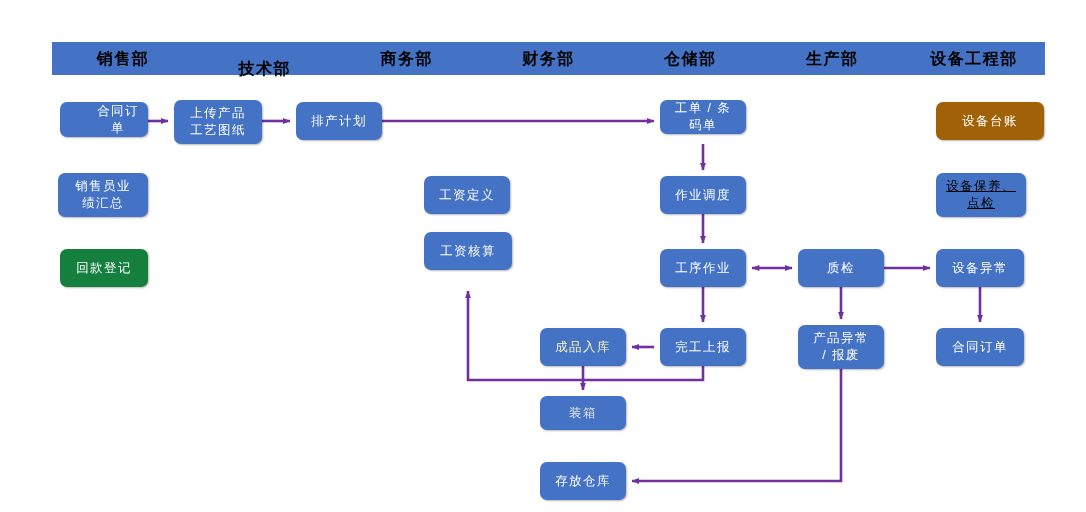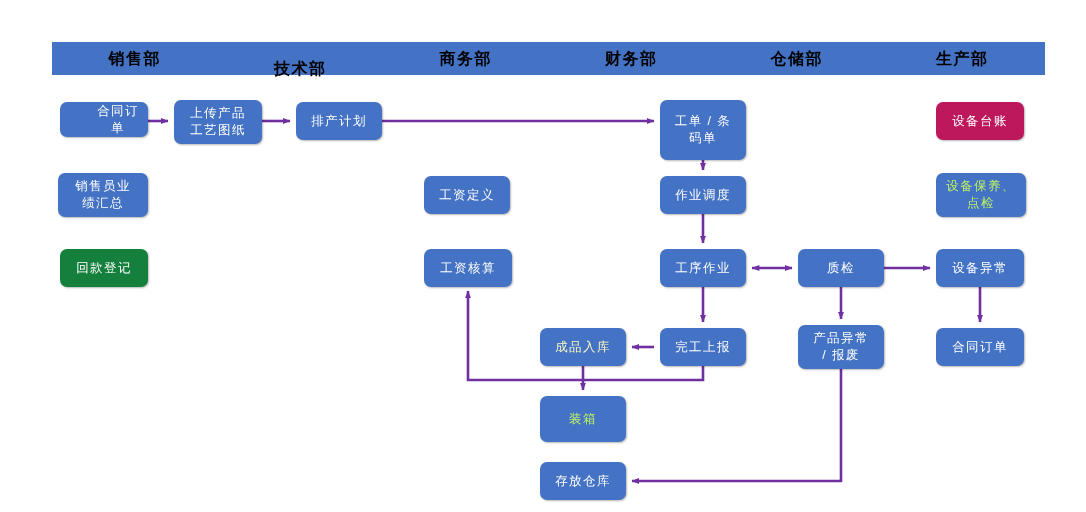--- a/index.html
+++ b/index.html
@@ -67,20 +67,21 @@
 
 <div id="canvas">
 
   <div class="header-band" id="header-band" style="background: rgb(68, 114, 196); justify-content: flex-end;">
       <div class="dept" style="color: rgb(0, 0, 0);">销售部</div>
       <div class="dept" style="color: rgb(0, 0, 0); margin-top: 20px;">技术部</div>
       <div class="dept" style="color: rgb(0, 0, 0);">商务部</div>
       <div class="dept" style="color: rgb(0, 0, 0);">财务部</div>
       <div class="dept" style="color: rgb(0, 0, 0);">仓储部</div>
       <div class="dept" style="color: rgb(0, 0, 0);">生产部</div>
+      <div class="dept" style="color: rgb(0, 0, 0);">设备工程部</div>
     </div>
 
   <svg id="links" viewBox="0 0 1086 512" xmlns="http://www.w3.org/2000/svg">
     <defs>
       <marker id="ah" markerWidth="9" markerHeight="9" refX="7.4" refY="3.6" orient="auto" markerUnits="userSpaceOnUse">
         <path d="M0,0.5 L8,3.6 L0,6.7 z" fill="#7030A0"></path>
       </marker>
       <marker id="ah-start" markerWidth="9" markerHeight="9" refX="0.6" refY="3.6" orient="auto" markerUnits="userSpaceOnUse">
         <path d="M8,0.5 L0,3.6 L8,6.7 z" fill="#7030A0"></path>
       </marker>
@@ -115,35 +116,35 @@
 
       <path d="M841,369 L841,481 L632,481" marker-end="url(#ah)"></path>
     </g>
   </svg>
 
   <div id="nodes-layer">
       <div class="node" style="left: 60px; top: 102px; width: 88px; height: 35px; background: rgb(68, 114, 196); color: #ffffff; padding-left: 32px;">合同订单</div>
       <div class="node" style="left: 174px; top: 100px; width: 88px; height: 44px; background: rgb(68, 114, 196); color: rgb(255, 255, 255);">上传产品
 工艺图纸</div>
       <div class="node" style="left: 296px; top: 102px; width: 86px; height: 38px; background: rgb(68, 114, 196); color: rgb(255, 255, 255);">排产计划</div>
-      <div class="node" style="left: 660px; top: 100px; width: 86px; height: 60px; background: rgb(68, 114, 196); color: rgb(255, 255, 255);">工单 / 条
+      <div class="node" style="left: 660px; top: 100px; width: 86px; height: 34px; background: rgb(68, 114, 196); color: rgb(255, 255, 255);">工单 / 条
 码单</div>
-      <div class="node" style="left: 936px; top: 102px; width: 88px; height: 38px; background: #be185d; color: rgb(255, 255, 255);">设备台账</div>
+      <div class="node" style="left: 936px; top: 102px; width: 108px; height: 38px; background: #a16207; color: rgb(255, 255, 255);">设备台账</div>
       <div class="node" style="left: 58px; top: 173px; width: 90px; height: 44px; background: rgb(68, 114, 196); color: rgb(255, 255, 255);">销售员业
 绩汇总</div>
       <div class="node" style="left: 424px; top: 176px; width: 86px; height: 38px; background: rgb(68, 114, 196); color: rgb(255, 255, 255);">工资定义</div>
       <div class="node" style="left: 660px; top: 176px; width: 86px; height: 38px; background: rgb(68, 114, 196); color: rgb(255, 255, 255);">作业调度</div>
-      <div class="node" style="left: 936px; top: 173px; width: 90px; height: 44px; background: rgb(68, 114, 196); color: #bef264;">设备保养、
+      <div class="node" style="left: 936px; top: 173px; width: 90px; height: 44px; background: rgb(68, 114, 196); color: #000000; text-decoration: underline;">设备保养、
 点检</div>
       <div class="node" style="left: 60px; top: 249px; width: 88px; height: 38px; background: #15803d; color: rgb(255, 255, 255);">回款登记</div>
-      <div class="node" style="left: 424px; top: 249px; width: 88px; height: 38px; background: rgb(68, 114, 196); color: rgb(255, 255, 255);">工资核算</div>
+      <div class="node" style="left: 424px; top: 232px; width: 88px; height: 38px; background: rgb(68, 114, 196); color: rgb(255, 255, 255);">工资核算</div>
       <div class="node" style="left: 660px; top: 249px; width: 86px; height: 38px; background: rgb(68, 114, 196); color: rgb(255, 255, 255);">工序作业</div>
       <div class="node" style="left: 798px; top: 249px; width: 86px; height: 38px; background: rgb(68, 114, 196); color: rgb(255, 255, 255);">质检</div>
       <div class="node" style="left: 936px; top: 249px; width: 88px; height: 38px; background: rgb(68, 114, 196); color: rgb(255, 255, 255);">设备异常</div>
       <div class="node" style="left: 540px; top: 328px; width: 86px; height: 38px; background: rgb(68, 114, 196); color: #fef9c3;">成品入库</div>
       <div class="node" style="left: 660px; top: 328px; width: 86px; height: 38px; background: rgb(68, 114, 196); color: rgb(255, 255, 255);">完工上报</div>
       <div class="node" style="left: 798px; top: 325px; width: 86px; height: 44px; background: rgb(68, 114, 196); color: rgb(255, 255, 255);">产品异常
 / 报废</div>
       <div class="node" style="left: 936px; top: 328px; width: 88px; height: 38px; background: rgb(68, 114, 196); color: rgb(255, 255, 255);">合同订单</div>
-      <div class="node" style="left: 540px; top: 396px; width: 86px; height: 46px; background: rgb(68, 114, 196); color: #bef264;">装箱</div>
+      <div class="node" style="left: 540px; top: 396px; width: 86px; height: 34px; background: rgb(68, 114, 196); color: #e5e5e5;">装箱</div>
       <div class="node" style="left: 540px; top: 462px; width: 86px; height: 38px; background: rgb(68, 114, 196); color: rgb(255, 255, 255);">存放仓库</div>
     </div>
 </div>
 
 </body></html>

